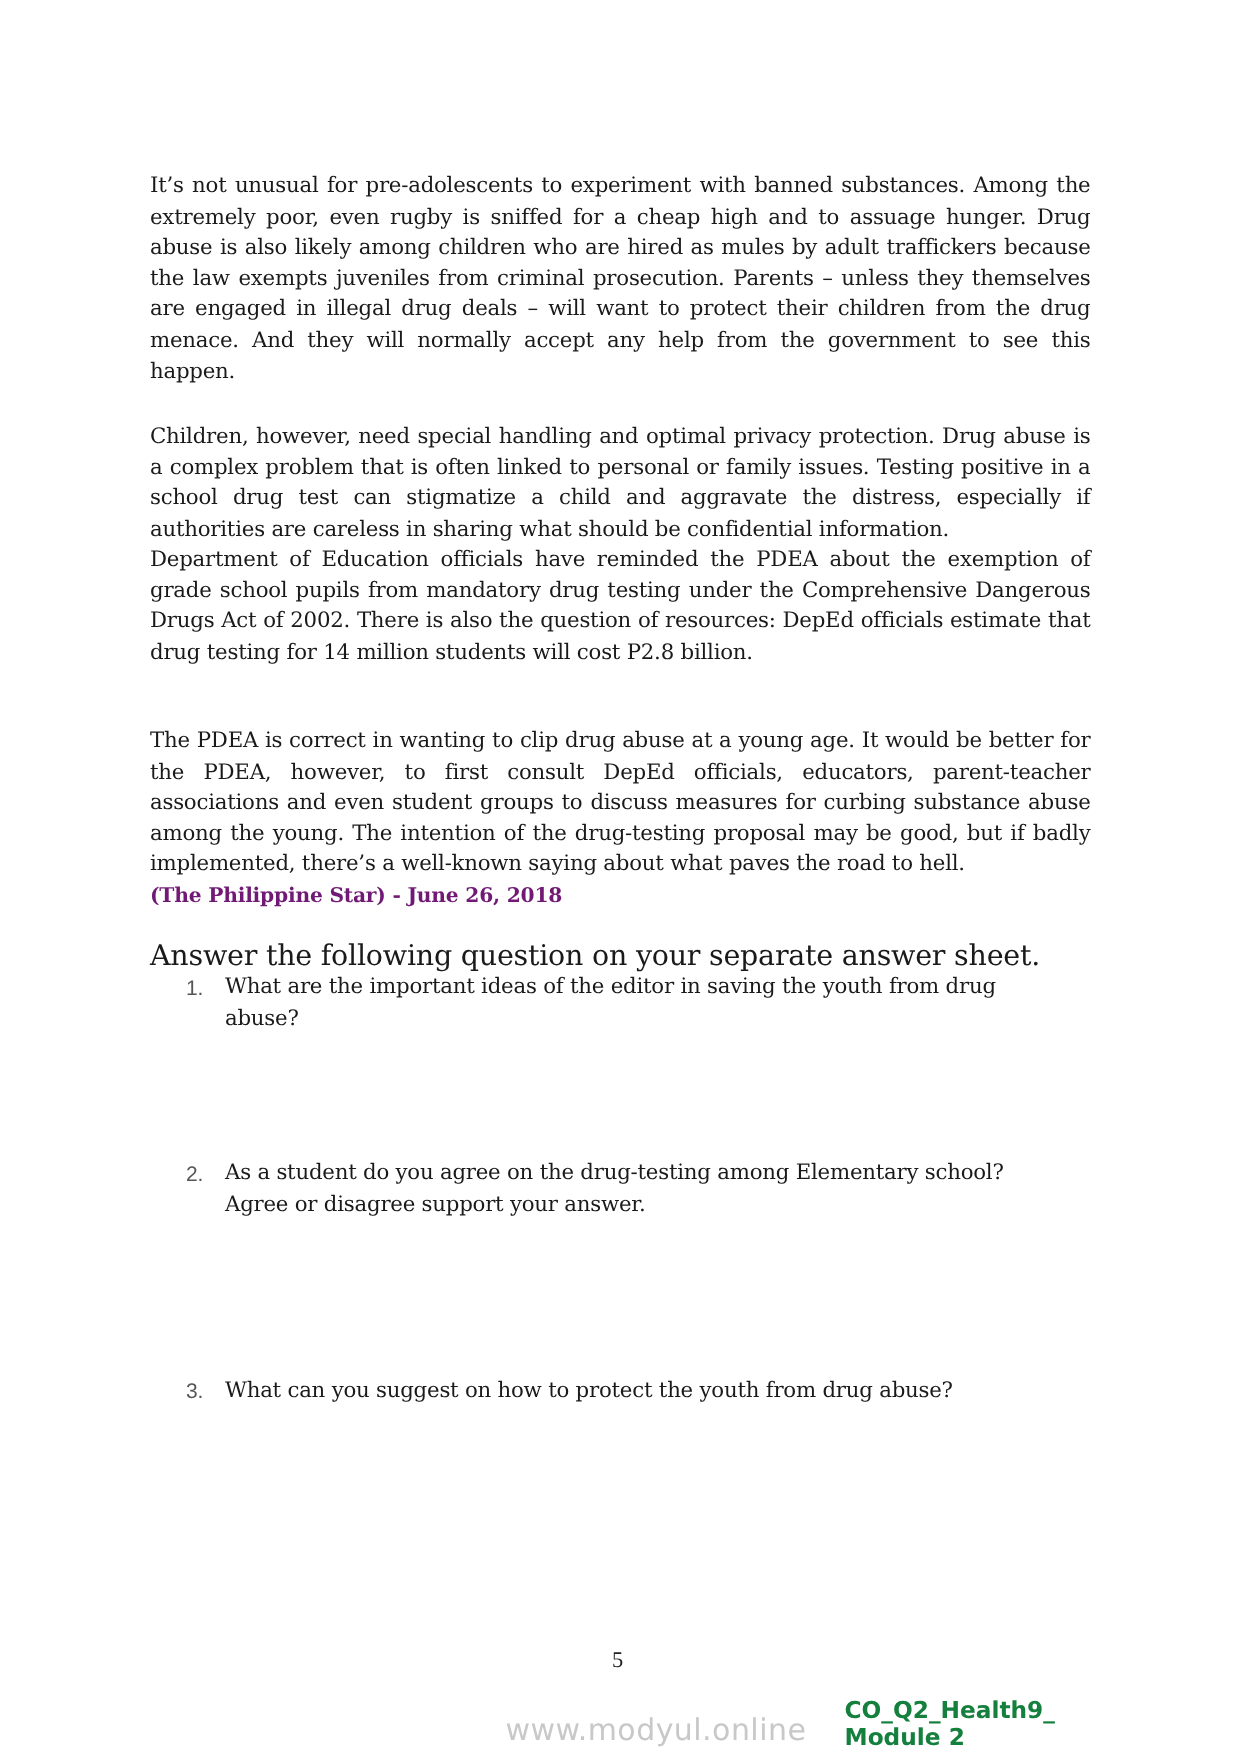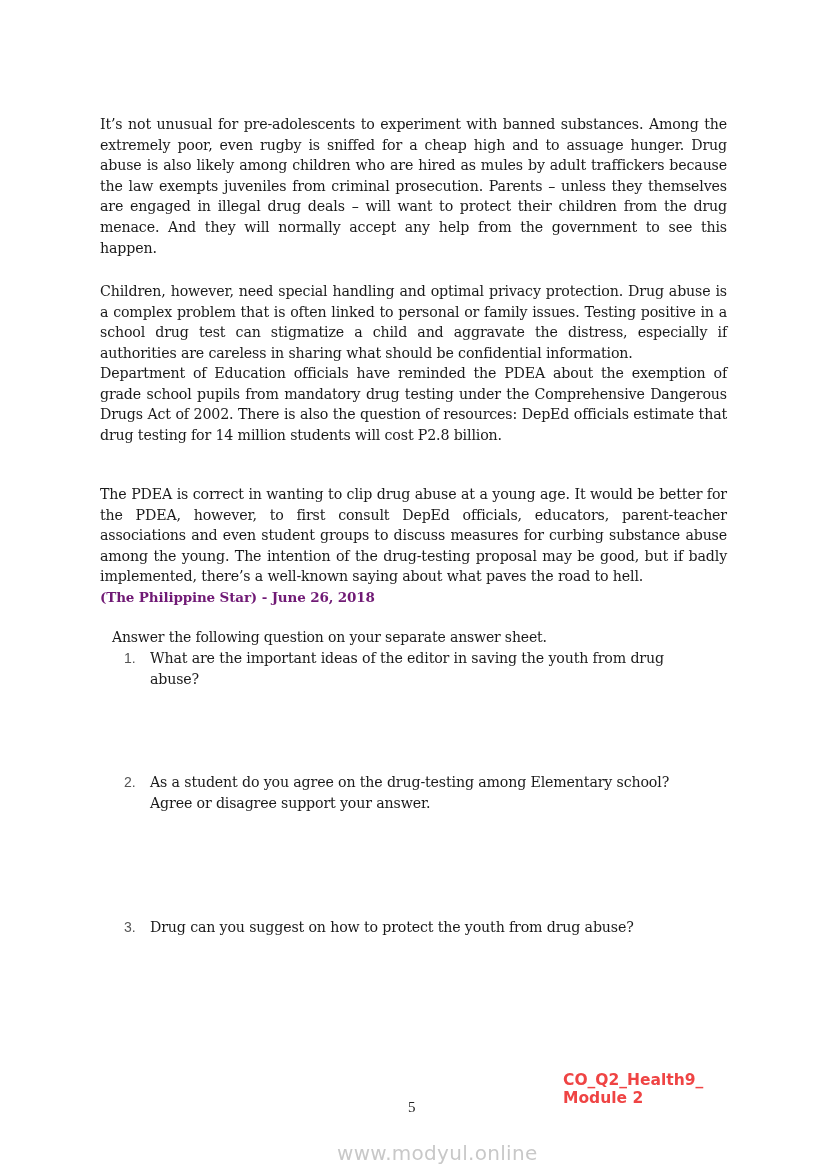--- a/index.html
+++ b/index.html
@@ -9,42 +9,42 @@
     position: absolute; left: 100px; width: 627px;
     font-family: "DejaVu Serif", "Liberation Serif", serif;
     font-size: 14.2px; line-height: 20.6px; color: #1a1a1a;
     text-align: justify; margin: 0; letter-spacing: -0.15px;
   }
   .citation {
     font-family: "DejaVu Serif", serif; font-weight: bold; color: #701a75;
     font-size: 13.5px;
   }
   .instruction {
-    position: absolute; left: 112px; top: 612px; width: 640px;
+    position: absolute; left: 100px; top: 612px; width: 640px;
     font-family: "DejaVu Serif", "Liberation Serif", serif;
-    font-size: 14px; line-height: 20.6px; color: #1a1a1a; letter-spacing: -0.15px;
+    font-size: 19px; line-height: 20.6px; color: #1a1a1a; letter-spacing: -0.15px;
   }
   .question {
     position: absolute; left: 124px; width: 590px;
     font-family: "DejaVu Serif", "Liberation Serif", serif;
     font-size: 14.2px; line-height: 20.6px; color: #1a1a1a; letter-spacing: -0.15px;
     display: flex;
   }
   .q-num {
     width: 26px; flex: none;
     font-family: "Liberation Sans", sans-serif; font-size: 14px; color: #555;
   }
   .q-text { flex: 1; }
   .page-number {
     position: absolute; left: 408px; top: 1084px;
     font-family: "Liberation Serif", serif; font-size: 15px; color: #222;
   }
   .module-code {
-    position: absolute; left: 563px; top: 1056px;
-    font-family: "DejaVu Sans", sans-serif; font-weight: bold; font-size: 15.5px; color: #ef4444;
+    position: absolute; left: 563px; top: 1116px;
+    font-family: "DejaVu Sans", sans-serif; font-weight: bold; font-size: 15.5px; color: #15803d;
   }
   .watermark {
     position: absolute; left: 337px; top: 1126px;
     font-family: "DejaVu Sans", sans-serif; font-size: 20px; color: #c8c8c8; letter-spacing: 0.3px;
   }
 </style>
 </head>
 <body>
 
 <div class="page">
@@ -67,19 +67,19 @@
     <span class="q-text">What are the important ideas of the editor in saving the youth from drug abuse?</span>
   </div>
 
   <div class="question" style="top:757px;">
     <span class="q-num">2.</span>
     <span class="q-text">As a student do you agree on the drug-testing among Elementary school? Agree or disagree support your answer.</span>
   </div>
 
   <div class="question" style="top:902px;">
     <span class="q-num">3.</span>
-    <span class="q-text">Drug can you suggest on how to protect the youth from drug abuse?</span>
+    <span class="q-text">What can you suggest on how to protect the youth from drug abuse?</span>
   </div>
 
   <div class="page-number">5</div>
   <div class="module-code">CO_Q2_Health9_ Module 2</div>
   <div class="watermark">www.modyul.online</div>
 </div>
 
 </body></html>

